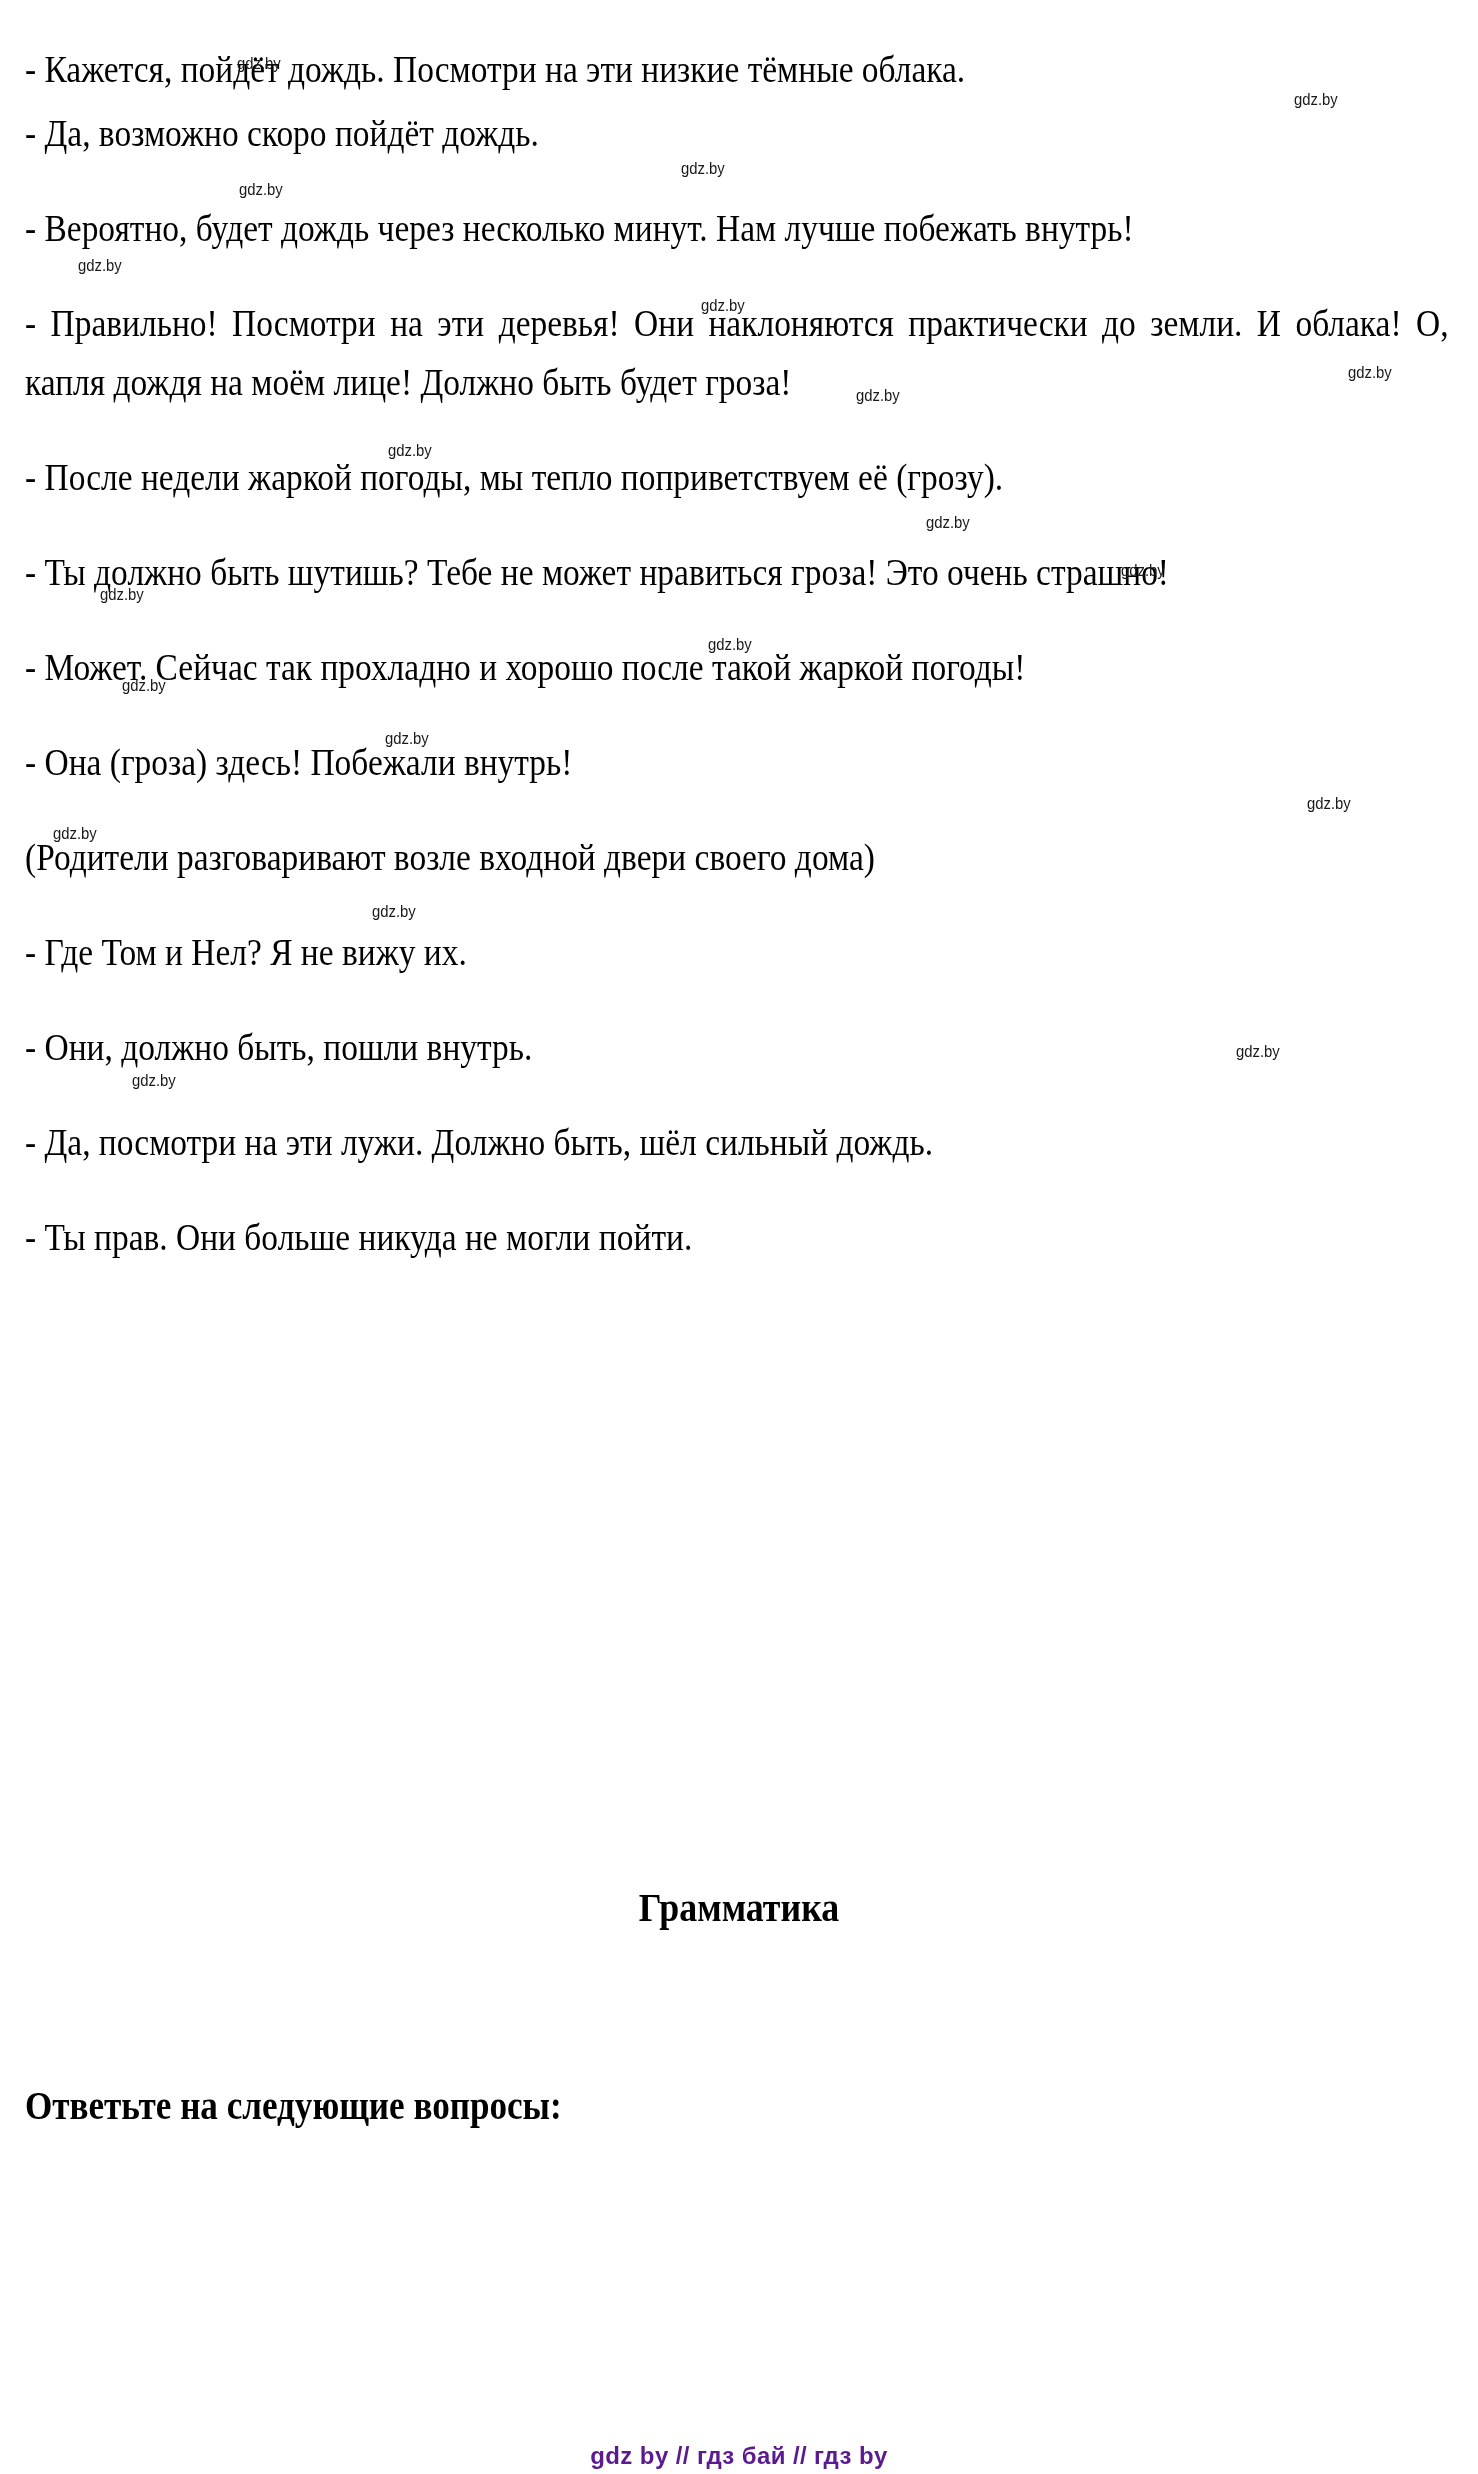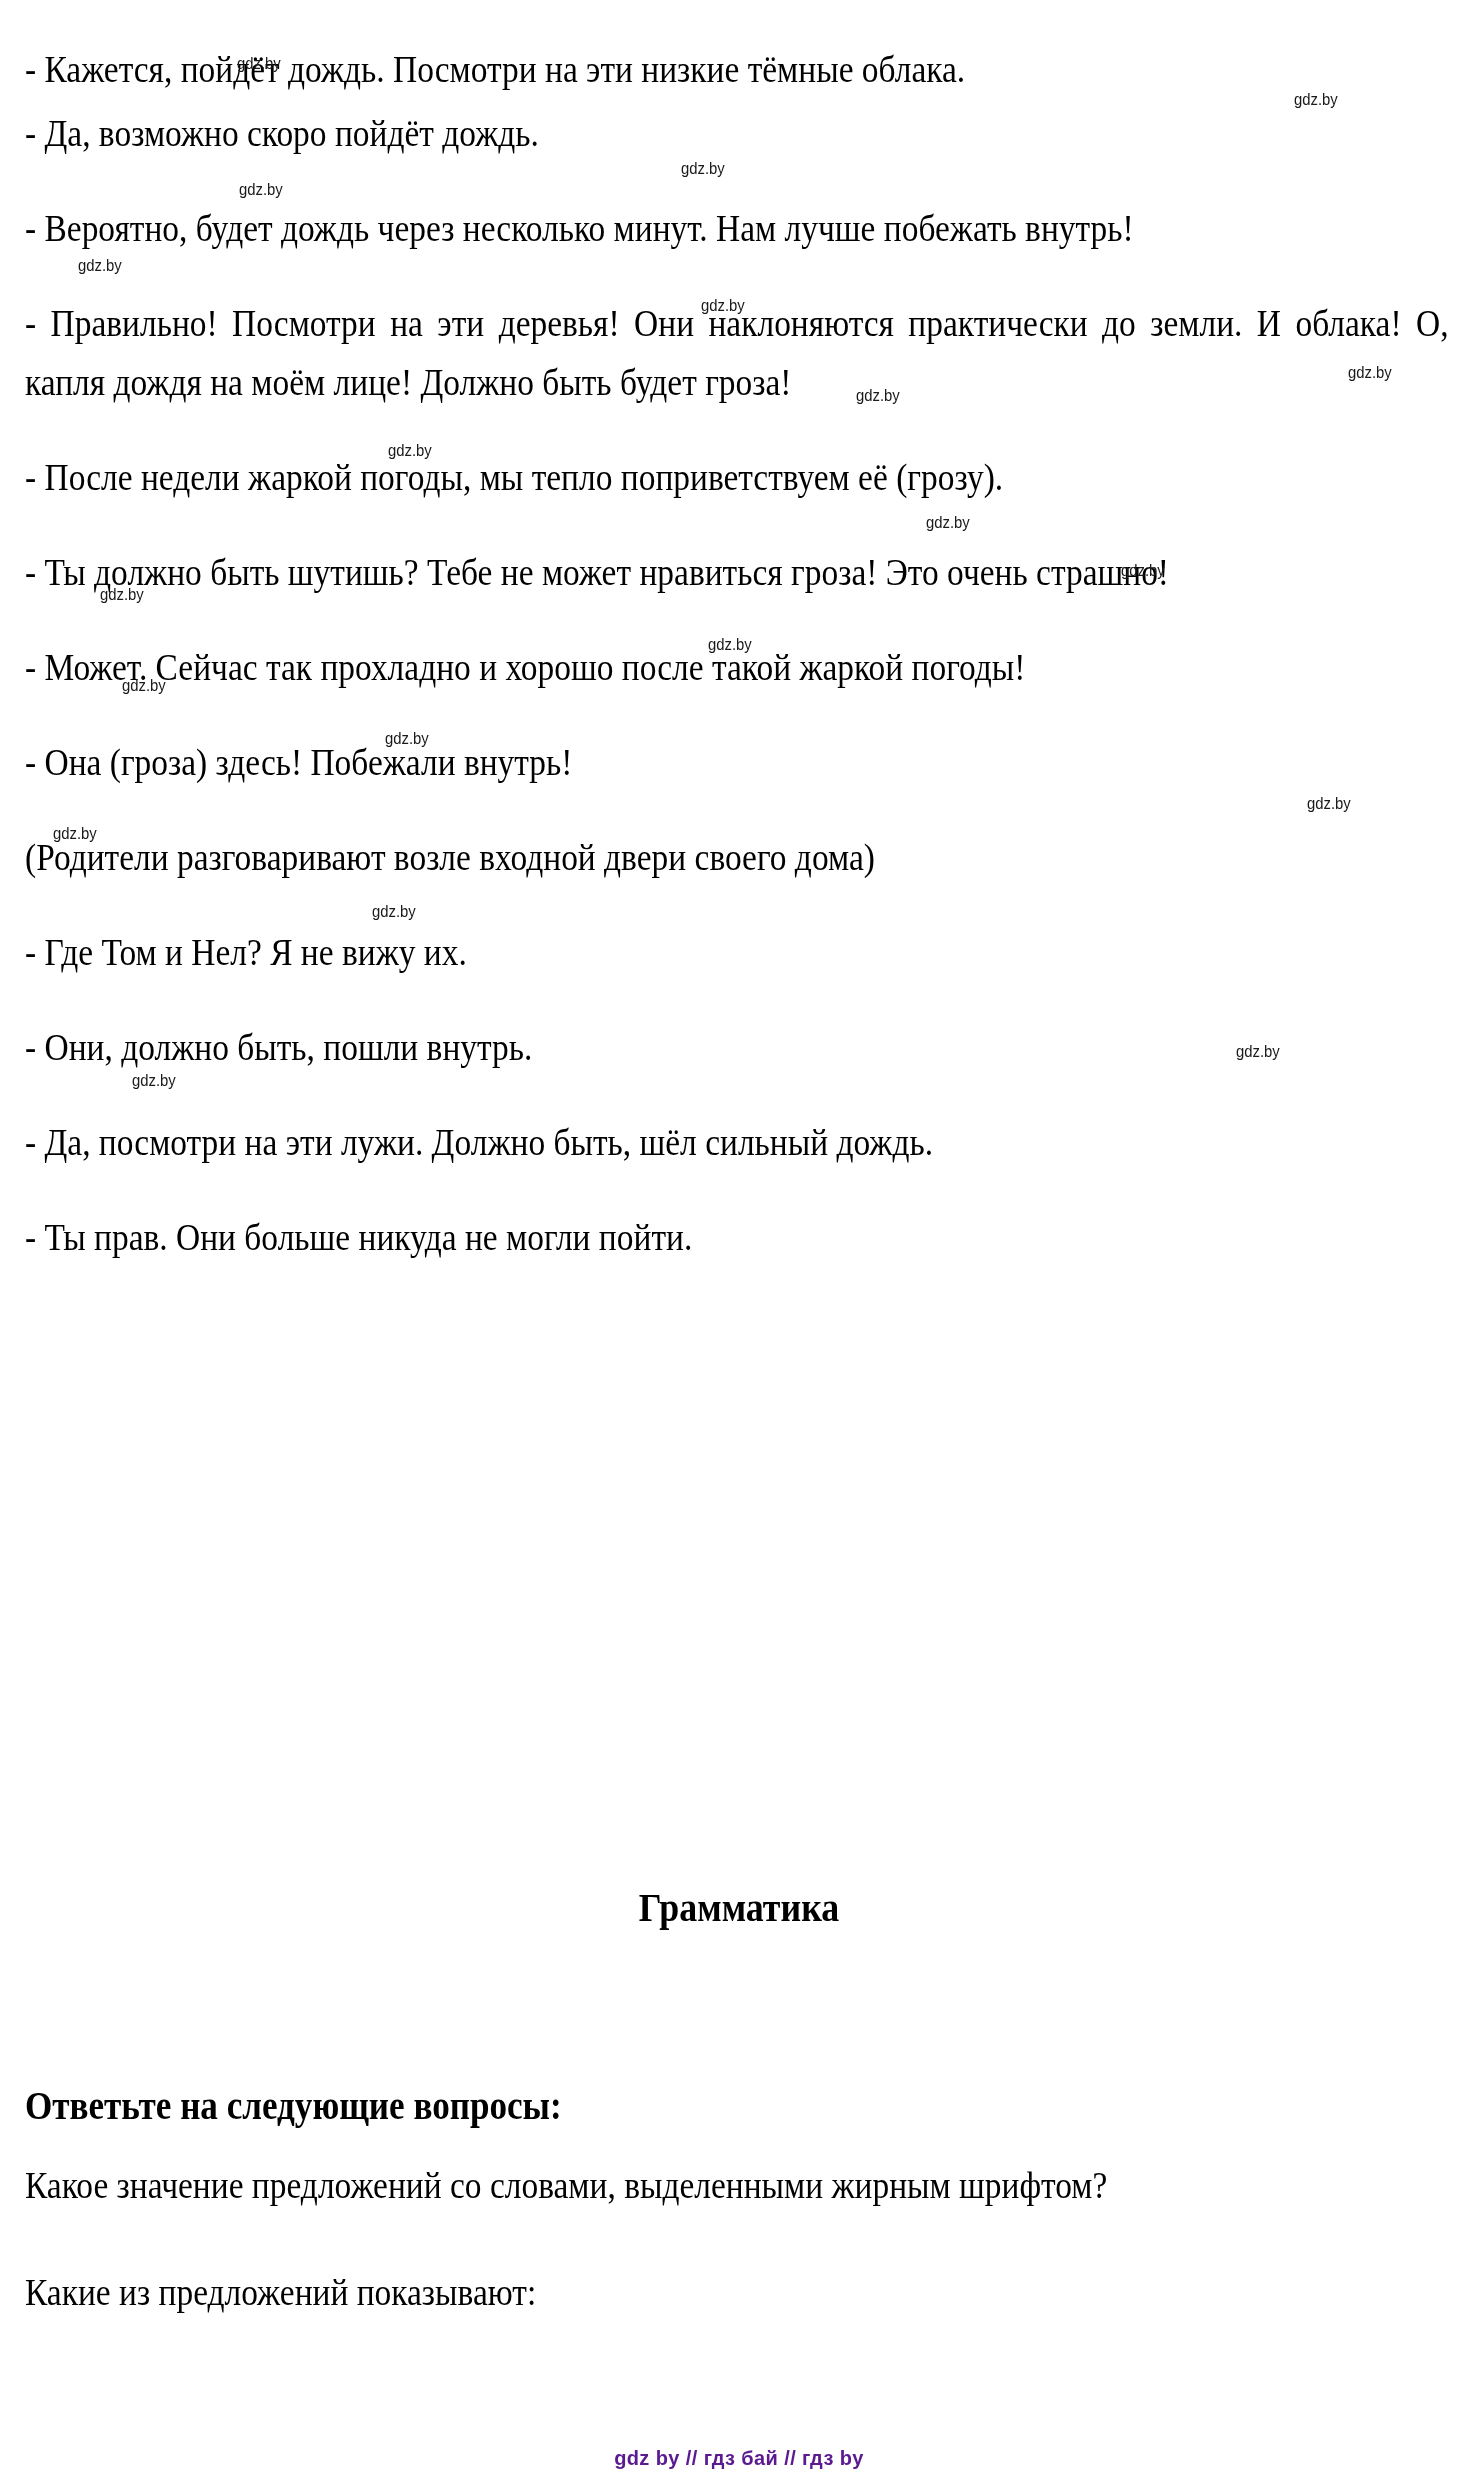--- a/index.html
+++ b/index.html
@@ -97,21 +97,21 @@
   }
 
   
   .footer-bar {
     position: absolute;
     left: 0;
     bottom: 5px;
     width: 100%;
     text-align: center;
     font-family: "Liberation Sans", "DejaVu Sans", sans-serif;
-    font-size: 20px;
+    font-size: 24px;
     font-weight: 600;
     color: #5b1a8f;
     letter-spacing: 0.4px;
   }
 </style>
 </head>
 <body>
 
 <div id="page" style="width: 1478px; height: 2475px; background: rgb(255, 255, 255);">
 
@@ -131,24 +131,20 @@
     <p class="para gap-lg">- Они, должно быть, пошли внутрь.</p>
     <p class="para gap-lg">- Да, посмотри на эти лужи. Должно быть, шёл сильный дождь.</p>
     <p class="para gap-xl">- Ты прав. Они больше никуда не могли пойти.</p>
 
   </div>
 
   <div class="abs heading-center" style="left:0; top:1883px; width:1478px;">Грамматика</div>
 
   <div class="abs heading-left" style="left:25px; top:2081px; width:988px;">Ответьте на следующие вопросы:</div>
 
-  <div class="abs" style="left:25px; top:2156px; width:1424px;">
-    <p class="para justify gap-xl">Какое значение предложений со словами, выделенными жирным шрифтом?</p>
-    <p class="para">Какие из предложений показывают:</p>
-  </div>
 
   <div id="watermark-layer">
       <span class="wm" style="left: 237px; top: 53px; color: rgb(26, 26, 26);">gdz.by</span>
       <span class="wm" style="left: 1294px; top: 89px; color: rgb(26, 26, 26);">gdz.by</span>
       <span class="wm" style="left: 681px; top: 158px; color: rgb(26, 26, 26);">gdz.by</span>
       <span class="wm" style="left: 239px; top: 179px; color: rgb(26, 26, 26);">gdz.by</span>
       <span class="wm" style="left: 78px; top: 255px; color: rgb(26, 26, 26);">gdz.by</span>
       <span class="wm" style="left: 701px; top: 295px; color: rgb(26, 26, 26);">gdz.by</span>
       <span class="wm" style="left: 1348px; top: 362px; color: rgb(26, 26, 26);">gdz.by</span>
       <span class="wm" style="left: 856px; top: 385px; color: rgb(26, 26, 26);">gdz.by</span>

